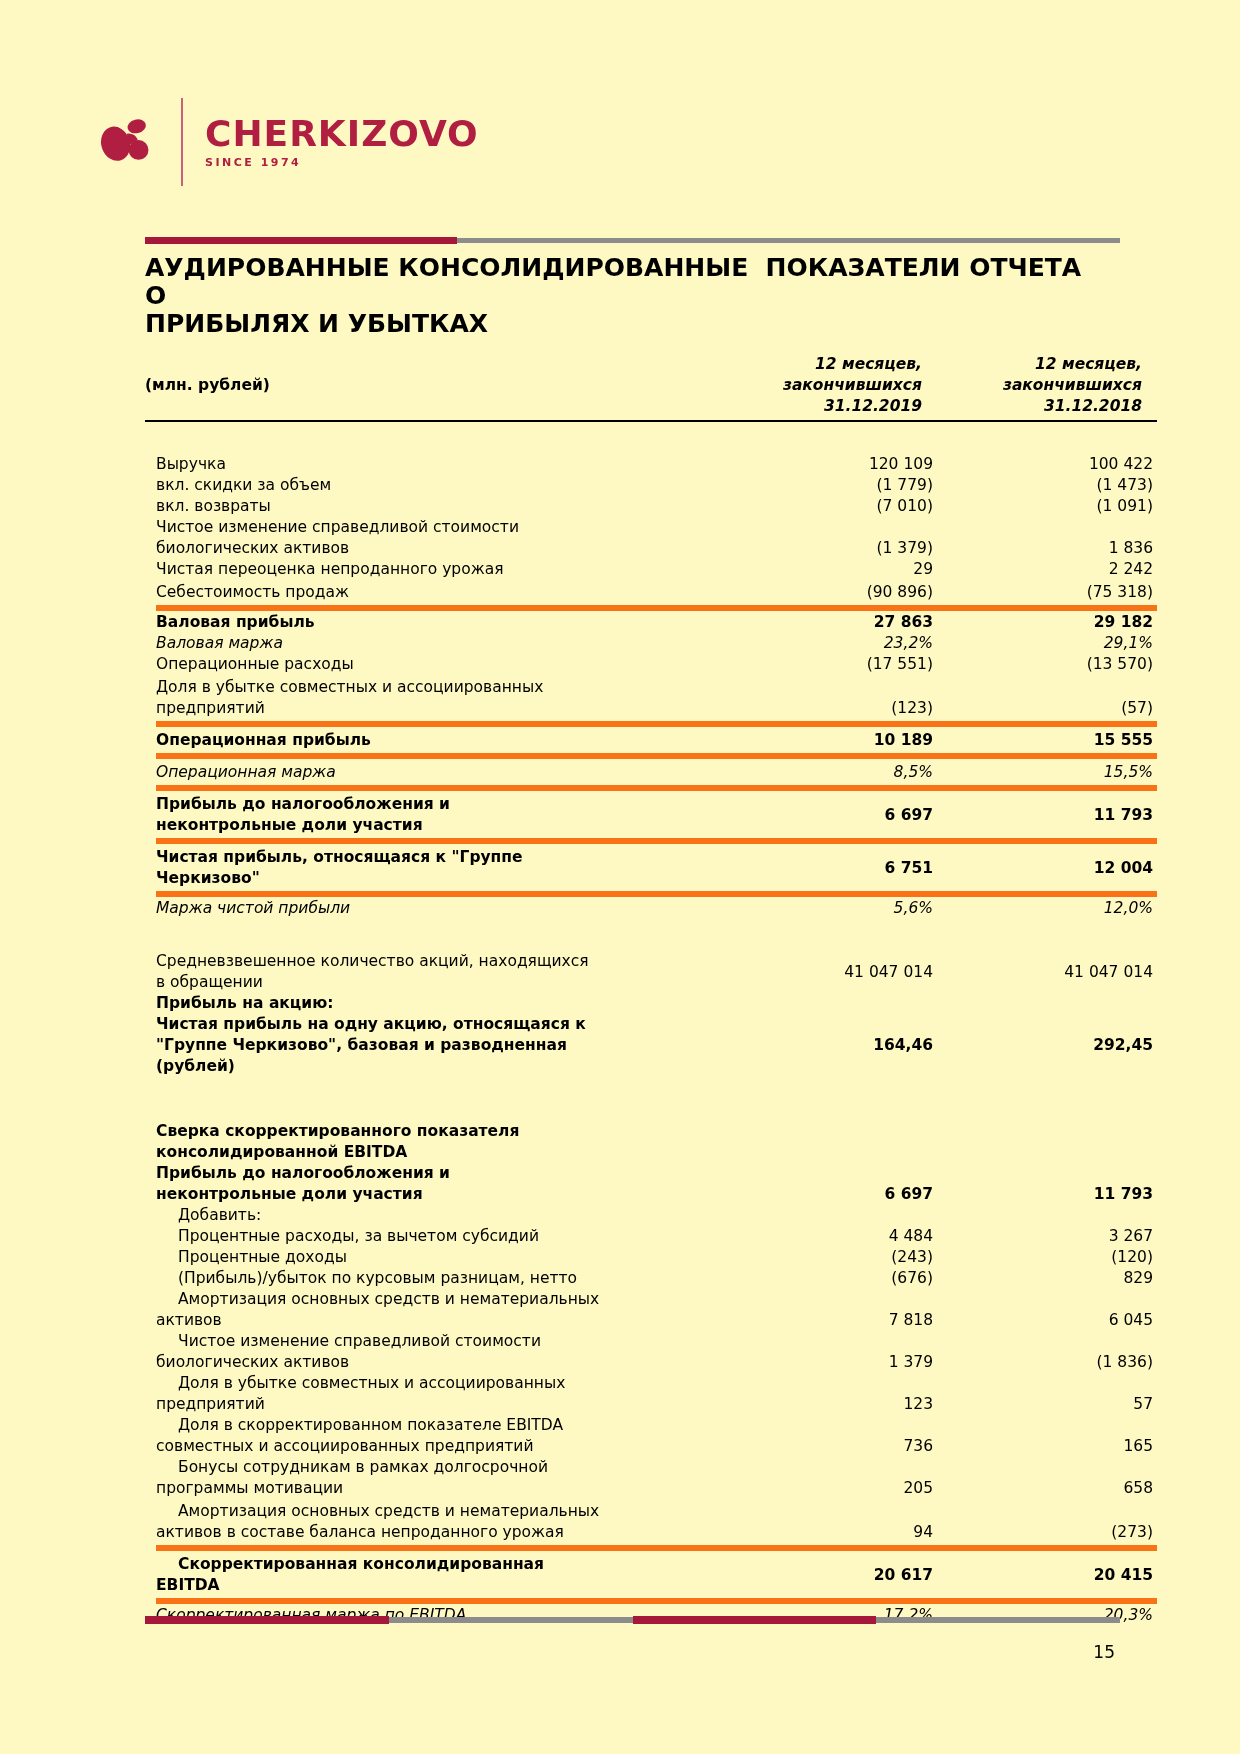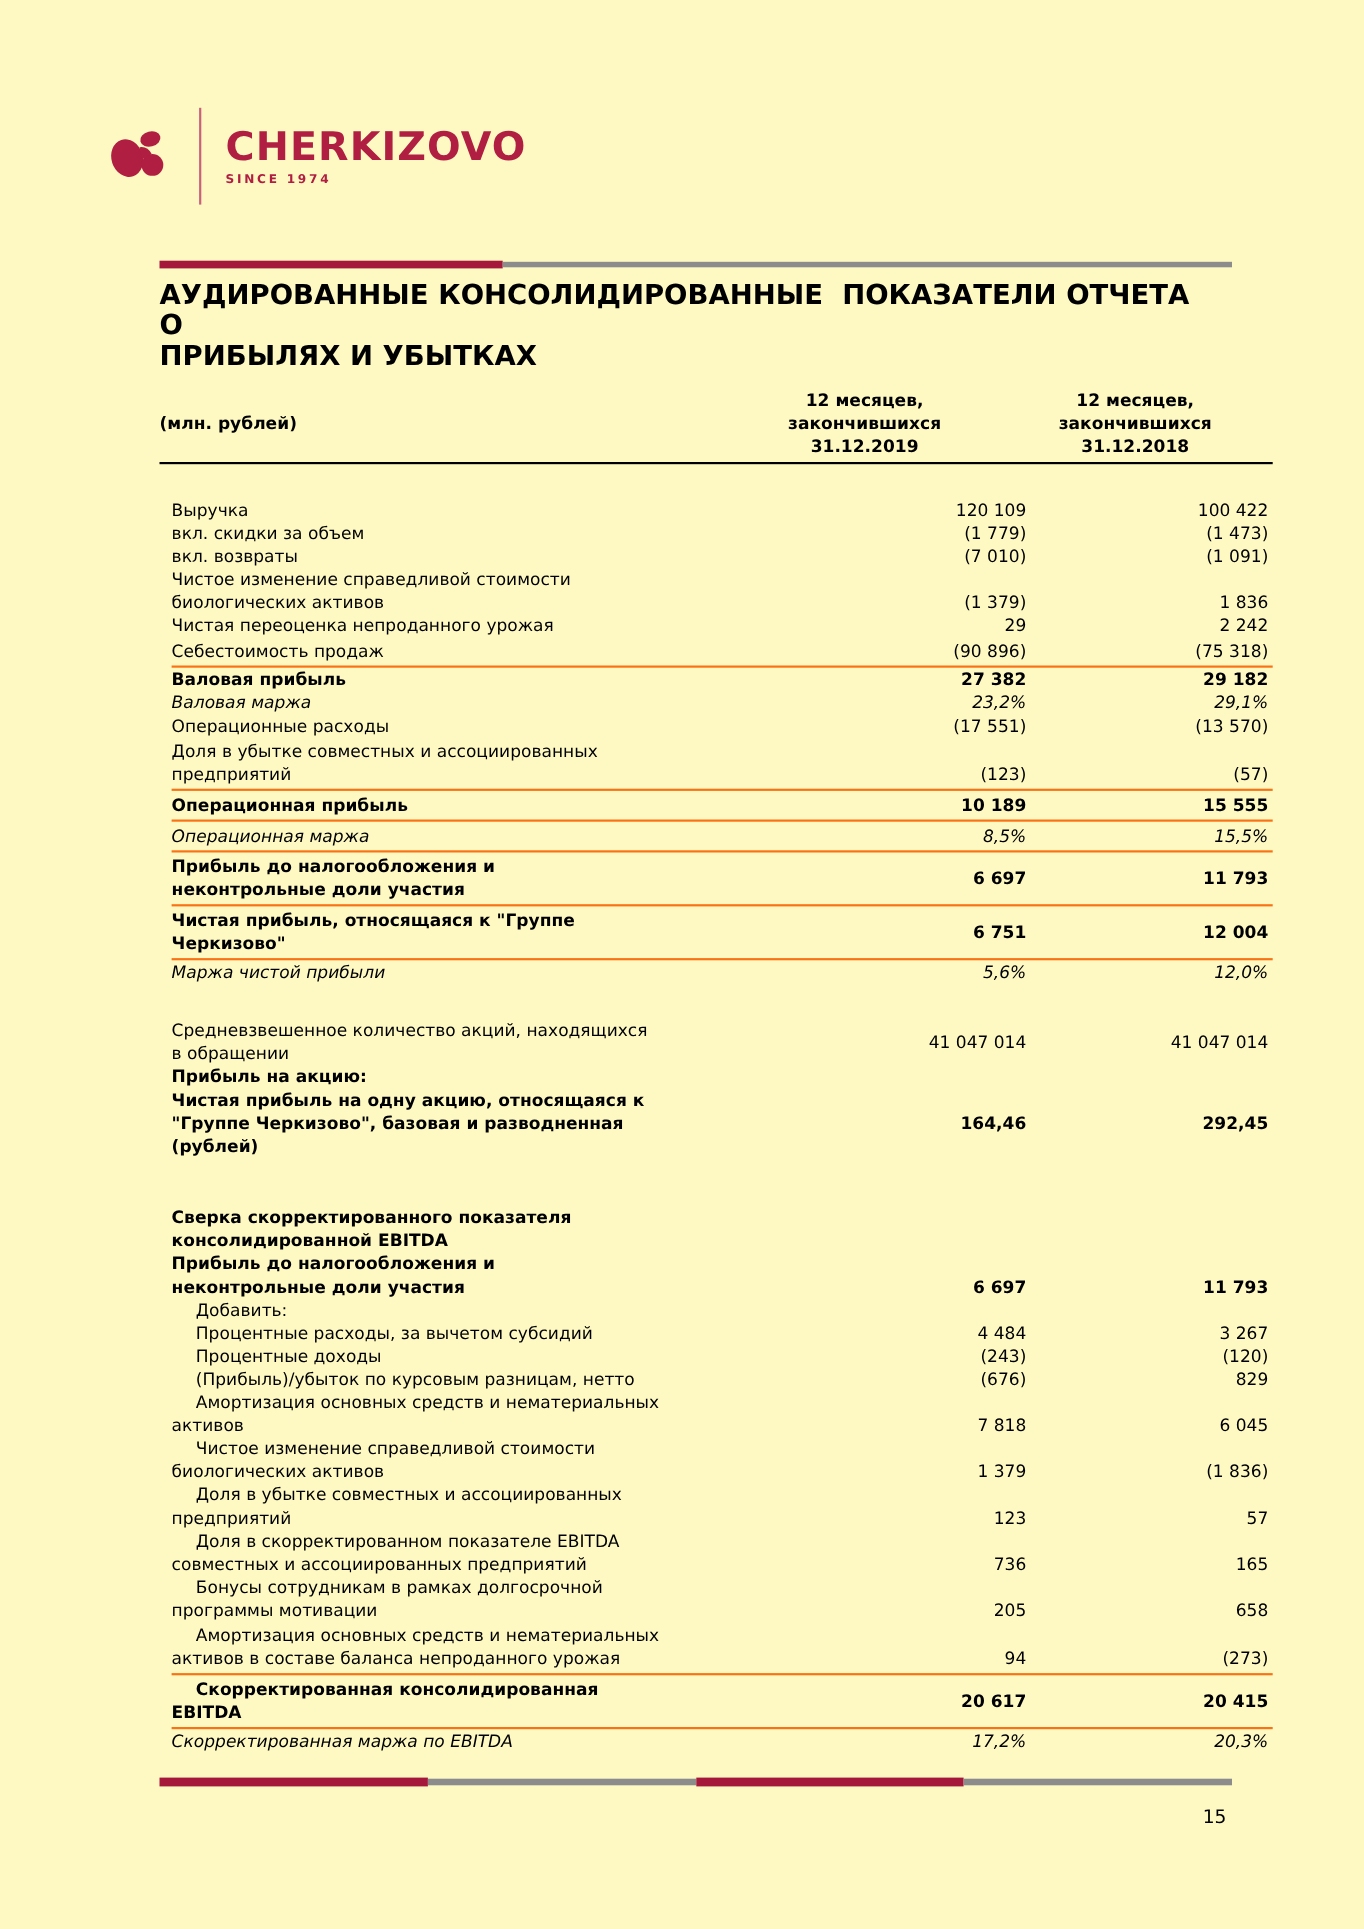--- a/index.html
+++ b/index.html
@@ -27,30 +27,30 @@
     position:absolute;left:145px;top:254px;width:950px;margin:0;
     font-size:25px;font-weight:bold;line-height:28px;white-space:pre-wrap;
   }
   
   .table{position:absolute;left:145px;top:318px;width:1012px;font-size:15.5px;line-height:21px;}
   .thead{
     display:grid;grid-template-columns:505px 272px 220px;padding:0 15px 3px 0;
     border-bottom:2px solid #000;margin-top:36px;font-weight:bold;
   }
   .th-unit{align-self:end;padding-bottom:21px;}
-  .th-col{text-align:center;white-space:pre-line;}
+  .th-col{text-align:right;white-space:pre-line;font-style:italic;}
   .tbody{padding-top:0;}
   .row{display:grid;grid-template-columns:505px 272px 220px;padding-right:15px;align-items:end;margin-left:11px;}
   .row .lbl{white-space:pre-line;}
   .row .val{text-align:right;}
   .row.bold{font-weight:bold;}
   .row.italic{font-style:italic;}
   .row.indent .lbl{text-indent:22px;}
   .row.mid{align-items:center;}
-  .row.bb{border-bottom:2px solid #f97316;padding-bottom:2px;margin-bottom:1px;padding-top:2px;}
+  .row.bb{border-bottom:6px solid #f97316;padding-bottom:2px;margin-bottom:1px;padding-top:2px;}
   .row.gap{margin-top:32px;}
   .row.gapl{margin-top:44px;}
   
   .footbar{position:absolute;left:145px;top:1616px;width:975px;height:8px;display:flex;}
   .footbar span{width:25%;height:8px;}
   .footbar .f-red{background:var(--bar-red);}
   .footbar .f-gray{background:var(--bar-gray);height:6px;margin-top:1px;}
   .pagenum{position:absolute;left:1065px;top:1642px;width:50px;text-align:right;font-size:17px;}
 </style>
 </head>
@@ -121,21 +121,21 @@
           <div class="val">29</div>
           <div class="val">2 242</div>
         </div>
         <div class="row bb">
           <div class="lbl">Себестоимость продаж</div>
           <div class="val">(90 896)</div>
           <div class="val">(75 318)</div>
         </div>
         <div class="row bold">
           <div class="lbl">Валовая прибыль</div>
-          <div class="val">27 382</div>
+          <div class="val">27 863</div>
           <div class="val">29 182</div>
         </div>
         <div class="row italic">
           <div class="lbl">Валовая маржа</div>
           <div class="val">23,2%</div>
           <div class="val">29,1%</div>
         </div>
         <div class="row">
           <div class="lbl">Операционные расходы</div>
           <div class="val">(17 551)</div>

